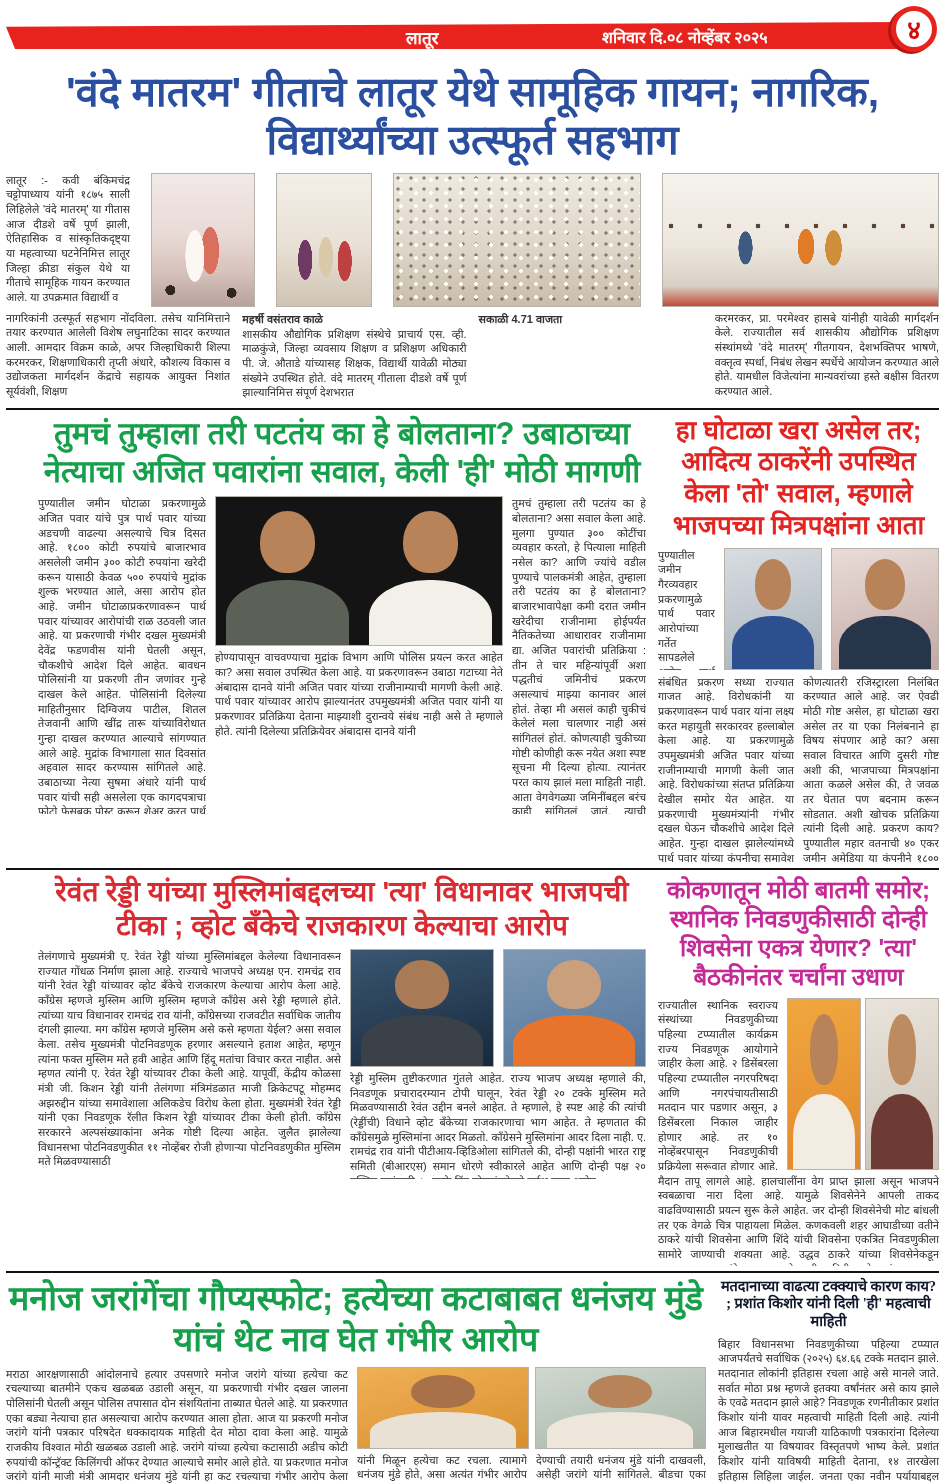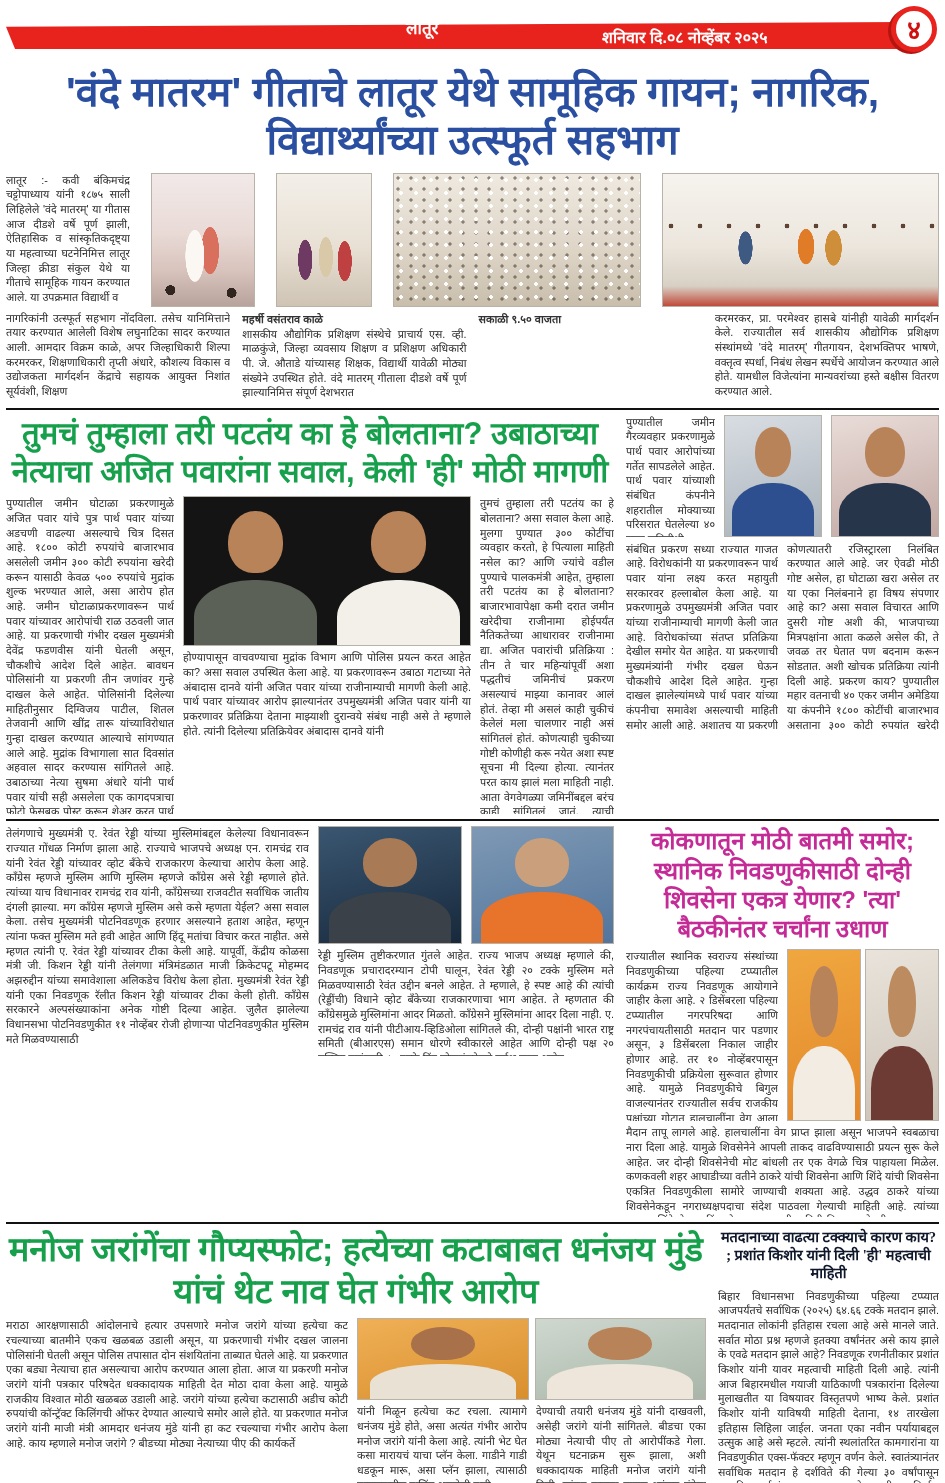--- a/index.html
+++ b/index.html
@@ -10,21 +10,21 @@
   
   .hdr { position:relative; height:64px; }
   .ribbon { position:absolute; left:0; right:28px; top:22px; height:27px; background:#e8231d;
             clip-path:polygon(0 18%, 99% 0, 100% 100%, 1% 100%); }
   .masthead { position:absolute; left:42px; top:2px; width:225px; height:56px; background:#e8231d;
               border-radius:8px 8px 14px 8px; color:#fff; font-size:37px; font-weight:bold;
               display:flex; align-items:center; justify-content:center; letter-spacing:1px;
               box-shadow:2px 2px 0 rgba(150,0,0,.35); }
   .masthead:after { content:""; position:absolute; left:54%; bottom:-14px; border-left:5px solid transparent;
                     border-right:10px solid transparent; border-top:16px solid #e8231d; }
-  .hdr-loc { position:absolute; left:400px; top:16px; color:#fff; font-weight:bold; font-size:17px; }
+  .hdr-loc { position:absolute; left:400px; top:26px; color:#fff; font-weight:bold; font-size:17px; }
   .hdr-date { position:absolute; left:596px; top:26px; color:#fff; font-weight:bold; font-size:16px; }
   .pageno { position:absolute; right:2px; top:6px; width:46px; height:46px; border-radius:50%;
             background:#fff; border:5px solid #e8231d; color:#d00f0f; font-size:26px; font-weight:bold;
             display:flex; align-items:center; justify-content:center; box-shadow:-3px 2px 0 #b51510; }
 
   
   .headline-main { color:#2b4fa0; font-weight:bold; font-size:41px; line-height:1.18; text-align:center;
                    margin:4px 0 8px 0; }
   .h-green  { color:#17a04b; }
   .h-red    { color:#e42420; }
@@ -72,21 +72,21 @@
   .duo { background:#141414; display:flex; }
   .duo .person { flex:1; background:none; }
 
   
   .lead-photos { display:flex; gap:21px; height:134px; margin-bottom:4px; }
   .lead-intro { width:124px; flex-shrink:0; }
   .lead-cols { display:flex; gap:12px; height:92px; }
   .lead-cols > div { flex:1; }
 
   .secrow { display:flex; gap:12px; }
-  .sec-l { width:608px; flex-shrink:0; }
+  .sec-l { width:608px; flex-shrink:0;margin-left:32px; }
   .sec-r { flex:1; }
 
   .cols { display:flex; gap:9px; }
 </style>
 </head>
 <body>
 
 <div class="page">
 
   <div class="hdr">
@@ -105,21 +105,21 @@
       <div class="ph ph-crowd" style="width:248px"></div>
       <div class="ph ph-dais" style="flex:1"></div>
     </div>
     <div class="lead-cols">
       <div class="txt">नागरिकांनी उत्स्फूर्त सहभाग नोंदविला. तसेच यानिमित्ताने तयार करण्यात आलेली विशेष लघुनाटिका सादर करण्यात आली. आमदार विक्रम काळे, अपर जिल्हाधिकारी शिल्पा करमरकर, शिक्षणाधिकारी तृप्ती अंधारे, कौशल्य विकास व उद्योजकता मार्गदर्शन केंद्राचे सहायक आयुक्त निशांत सूर्यवंशी, शिक्षण</div>
       <div>
         <div class="leadline">महर्षी वसंतराव काळे</div>
         <div class="txt" style="height:78px">शासकीय औद्योगिक प्रशिक्षण संस्थेचे प्राचार्य एस. व्ही. माळकुंजे, जिल्हा व्यवसाय शिक्षण व प्रशिक्षण अधिकारी पी. जे. औताडे यांच्यासह शिक्षक, विद्यार्थी यावेळी मोठ्या संख्येने उपस्थित होते. वंदे मातरम् गीताला दीडशे वर्षे पूर्ण झाल्यानिमित्त संपूर्ण देशभरात</div>
       </div>
       <div>
-        <div class="leadline">सकाळी ९.५० वाजता</div>
+        <div class="leadline">सकाळी 4.71 वाजता</div>
       </div>
       <div class="txt">करमरकर, प्रा. परमेश्वर हासबे यांनीही यावेळी मार्गदर्शन केले. राज्यातील सर्व शासकीय औद्योगिक प्रशिक्षण संस्थांमध्ये 'वंदे मातरम्' गीतगायन, देशभक्तिपर भाषणे, वक्तृत्व स्पर्धा, निबंध लेखन स्पर्धेचे आयोजन करण्यात आले होते. यामधील विजेत्यांना मान्यवरांच्या हस्ते बक्षीस वितरण करण्यात आले.</div>
     </div>
   </div>
 
   <hr class="rule">
 
   <div class="secrow">
     <div class="sec-l">
       <div class="sec-head h-green" style="font-size:31px">तुमचं तुम्हाला तरी पटतंय का हे बोलताना? उबाठाच्या नेत्याचा अजित पवारांना सवाल, केली 'ही' मोठी मागणी</div>
@@ -130,36 +130,38 @@
             <div class="person" style="--skin:#b9835a; --cloth:#5c6158"></div>
             <div class="person" style="--skin:#b9835a; --cloth:#f3f0ea"></div>
           </div>
           <div class="txt" style="height:160px">होण्यापासून वाचवण्याचा मुद्रांक विभाग आणि पोलिस प्रयत्न करत आहेत का? असा सवाल उपस्थित केला आहे. या प्रकरणावरून उबाठा गटाच्या नेते अंबादास दानवे यांनी अजित पवार यांच्या राजीनाम्याची मागणी केली आहे. पार्थ पवार यांच्यावर आरोप झाल्यानंतर उपमुख्यमंत्री अजित पवार यांनी या प्रकरणावर प्रतिक्रिया देताना माझ्याशी दुरान्वये संबंध नाही असे ते म्हणाले होते. त्यांनी दिलेल्या प्रतिक्रियेवर अंबादास दानवे यांनी</div>
         </div>
         <div class="txt" style="flex:1">तुमचं तुम्हाला तरी पटतंय का हे बोलताना? असा सवाल केला आहे. मुलगा पुण्यात ३०० कोटींचा व्यवहार करतो, हे पित्याला माहिती नसेल का? आणि ज्यांचे वडील पुण्याचे पालकमंत्री आहेत, तुम्हाला तरी पटतंय का हे बोलताना? बाजारभावापेक्षा कमी दरात जमीन खरेदीचा राजीनामा होईपर्यंत नैतिकतेच्या आधारावर राजीनामा द्या. अजित पवारांची प्रतिक्रिया : तीन ते चार महिन्यांपूर्वी अशा पद्धतीचं जमिनीचं प्रकरण असल्याचं माझ्या कानावर आलं होतं. तेव्हा मी असलं काही चुकीचं केलेलं मला चालणार नाही असं सांगितलं होतं. कोणत्याही चुकीच्या गोष्टी कोणीही करू नयेत अशा स्पष्ट सूचना मी दिल्या होत्या. त्यानंतर परत काय झालं मला माहिती नाही. आता वेगवेगळ्या जमिनींबद्दल बरंच काही सांगितलं जातं. त्याची इत्यंभूत माहिती घेणार आहे की कोणती कागदपत्रं आहेत कोणती नाही, कोणी परवानगी दिली, कोणी नाही, अशी प्रतिक्रिया अजित पवार यांनी दिली आहे.</div>
       </div>
     </div>
 
     <div class="sec-r">
+      <div class="sec-head h-red" style="font-size:26px">हा घोटाळा खरा असेल तर; आदित्य ठाकरेंनी उपस्थित केला 'तो' सवाल, म्हणाले भाजपच्या मित्रपक्षांना आता</div>
       <div class="cols" style="height:122px; margin-bottom:5px">
         <div class="txt" style="flex:1">पुण्यातील जमीन गैरव्यवहार प्रकरणामुळे पार्थ पवार आरोपांच्या गर्तेत सापडलेले आहेत. पार्थ पवार यांच्याशी संबंधित कंपनीने शहरातील मोक्याच्या परिसरात घेतलेल्या ४० एकर जमिनीशी</div>
         <div class="ph person" style="width:98px; --bg1:#d8dde2; --bg2:#a9b2bb; --skin:#b9835a; --cloth:#2e4f8f"></div>
         <div class="ph person" style="width:108px; --bg1:#e9dcd8; --bg2:#c2a8a3; --skin:#b9835a; --cloth:#26354a"></div>
       </div>
       <div class="cols" style="height:188px">
         <div class="txt" style="flex:1">संबंधित प्रकरण सध्या राज्यात गाजत आहे. विरोधकांनी या प्रकरणावरून पार्थ पवार यांना लक्ष्य करत महायुती सरकारवर हल्लाबोल केला आहे. या प्रकरणामुळे उपमुख्यमंत्री अजित पवार यांच्या राजीनाम्याची मागणी केली जात आहे. विरोधकांच्या संतप्त प्रतिक्रिया देखील समोर येत आहेत. या प्रकरणाची मुख्यमंत्र्यांनी गंभीर दखल घेऊन चौकशीचे आदेश दिले आहेत. गुन्हा दाखल झालेल्यांमध्ये पार्थ पवार यांच्या कंपनीचा समावेश असल्याची माहिती समोर आली आहे. अशातच या प्रकरणी आदित्य ठाकरे यांची प्रतिक्रिया समोर आली आहे. या प्रकरणात दोन गोष्टी आहेत. एक मी ऐकले की, त्यात</div>
         <div class="txt" style="flex:1">कोणत्यातरी रजिस्ट्रारला निलंबित करण्यात आले आहे. जर ऐवढी मोठी गोष्ट असेल, हा घोटाळा खरा असेल तर या एका निलंबनाने हा विषय संपणार आहे का? असा सवाल विचारत आणि दुसरी गोष्ट अशी की, भाजपाच्या मित्रपक्षांना आता कळले असेल की, ते जवळ तर घेतात पण बदनाम करून सोडतात. अशी खोचक प्रतिक्रिया त्यांनी दिली आहे. प्रकरण काय? पुण्यातील महार वतनाची ४० एकर जमीन अमेडिया या कंपनीने १८०० कोटींची बाजारभाव असताना ३०० कोटी रुपयांत खरेदी केली. यासाठी केवळ ५०० रुपयांचे मुद्रांक शुल्क भरण्यात आल्याचा आरोप आहे. विरोधकांनी या प्रकरणावरून आरोपांची राळ उठवली असून, पार्थ पवार अडचणीत सापडल्याचे बोलले जात आहे.</div>
       </div>
     </div>
   </div>
 
   <hr class="rule">
 
   <div class="secrow">
     <div class="sec-l">
+      <div class="sec-head h-crims" style="font-size:28px">रेवंत रेड्डी यांच्या मुस्लिमांबद्दलच्या 'त्या' विधानावर भाजपची टीका ; व्होट बँकेचे राजकारण केल्याचा आरोप</div>
       <div class="cols" style="height:232px">
         <div class="txt" style="flex:1">तेलंगणाचे मुख्यमंत्री ए. रेवंत रेड्डी यांच्या मुस्लिमांबद्दल केलेल्या विधानावरून राज्यात गोंधळ निर्माण झाला आहे. राज्याचे भाजपचे अध्यक्ष एन. रामचंद्र राव यांनी रेवंत रेड्डी यांच्यावर व्होट बँकेचे राजकारण केल्याचा आरोप केला आहे. काँग्रेस म्हणजे मुस्लिम आणि मुस्लिम म्हणजे काँग्रेस असे रेड्डी म्हणाले होते. त्यांच्या याच विधानावर रामचंद्र राव यांनी, काँग्रेसच्या राजवटीत सर्वाधिक जातीय दंगली झाल्या. मग काँग्रेस म्हणजे मुस्लिम असे कसे म्हणता येईल? असा सवाल केला. तसेच मुख्यमंत्री पोटनिवडणूक हरणार असल्याने हताश आहेत, म्हणून त्यांना फक्त मुस्लिम मते हवी आहेत आणि हिंदू मतांचा विचार करत नाहीत. असे म्हणत त्यांनी ए. रेवंत रेड्डी यांच्यावर टीका केली आहे. यापूर्वी, केंद्रीय कोळसा मंत्री जी. किशन रेड्डी यांनी तेलंगणा मंत्रिमंडळात माजी क्रिकेटपटू मोहम्मद अझरुद्दीन यांच्या समावेशाला अलिकडेच विरोध केला होता. मुख्यमंत्री रेवंत रेड्डी यांनी एका निवडणूक रॅलीत किशन रेड्डी यांच्यावर टीका केली होती. काँग्रेस सरकारने अल्पसंख्याकांना अनेक गोष्टी दिल्या आहेत. जुलैत झालेल्या विधानसभा पोटनिवडणुकीत ११ नोव्हेंबर रोजी होणाऱ्या पोटनिवडणुकीत मुस्लिम मते मिळवण्यासाठी</div>
         <div style="width:296px; flex-shrink:0">
           <div class="cols" style="height:118px; margin-bottom:4px">
             <div class="ph person" style="flex:1; --bg1:#3a5671; --bg2:#17293c; --skin:#a87a55; --cloth:#3a4148"></div>
             <div class="ph person" style="flex:1; --bg1:#7e99b5; --bg2:#53759c; --skin:#caa07c; --cloth:#e8732a"></div>
           </div>
           <div class="txt" style="height:108px">रेड्डी मुस्लिम तुष्टीकरणात गुंतले आहेत. राज्य भाजप अध्यक्ष म्हणाले की, निवडणूक प्रचारादरम्यान टोपी घालून, रेवंत रेड्डी २० टक्के मुस्लिम मते मिळवण्यासाठी रेवंत उद्दीन बनले आहेत. ते म्हणाले, हे स्पष्ट आहे की त्यांची (रेड्डींची) विधाने व्होट बँकेच्या राजकारणाचा भाग आहेत. ते म्हणतात की काँग्रेसमुळे मुस्लिमांना आदर मिळतो. काँग्रेसने मुस्लिमांना आदर दिला नाही. ए. रामचंद्र राव यांनी पीटीआय-व्हिडिओला सांगितले की, दोन्ही पक्षांनी भारत राष्ट्र समिती (बीआरएस) समान धोरणे स्वीकारले आहेत आणि दोन्ही पक्ष २० मुस्लिम मतांसाठी ८० टक्के हिंदू लोकसंख्येकडे दुर्लक्ष करत आहेत.</div>
         </div>
       </div>

